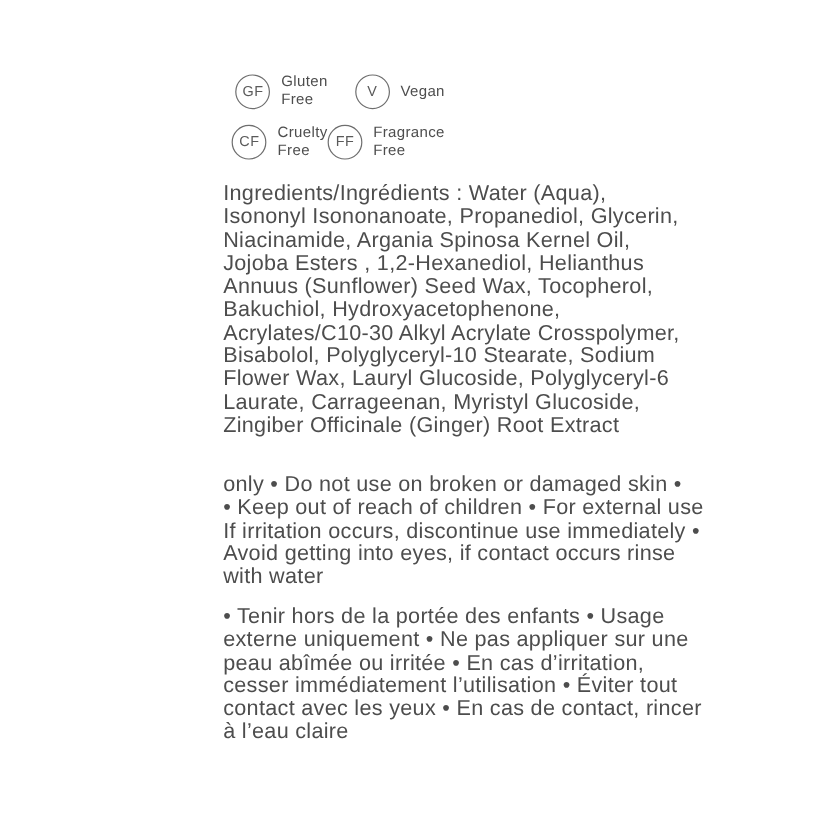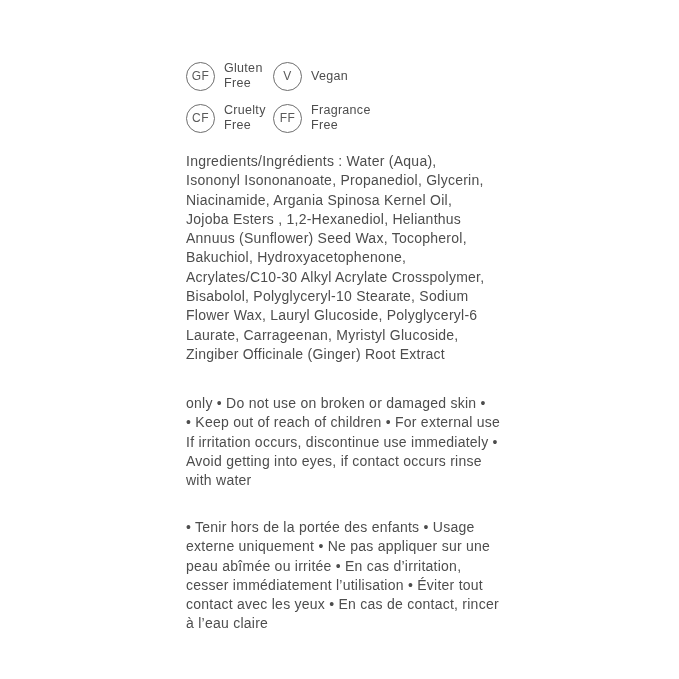--- a/index.html
+++ b/index.html
@@ -28,20 +28,21 @@
     top: 61px;
     display: grid;
     grid-template-columns: 87px auto;
     grid-auto-rows: 30px;
     row-gap: 12px;
   }
   .badge {
     display: flex;
     align-items: center;
     white-space: nowrap;
+    justify-content: flex-end;
   }
   .badge .circle {
     flex: 0 0 auto;
     width: 29px;
     height: 29px;
     border: 1.3px solid var(--stroke);
     border-radius: 50%;
     display: flex;
     align-items: center;
     justify-content: center;
@@ -56,28 +57,28 @@
     margin-left: 9px;
     font-size: 12.5px;
     line-height: 15px;
     letter-spacing: 0.3px;
   }
 
   
   .para {
     position: absolute;
     left: 186px;
-    font-size: 14px;
+    font-size: 18px;
     line-height: 19.3px;
     letter-spacing: 0.25px;
     white-space: nowrap;
   }
   .para-ingredients { top: 152px; }
   .para-warnings-en { top: 394px; }
-  .para-warnings-fr { top: 518px; }
+  .para-warnings-fr { top: 504px; }
 </style>
 </head>
 <body>
 
 <div class="canvas">
 
   <div class="badges">
 
     <div class="badge">
       <span class="circle">GF</span>

